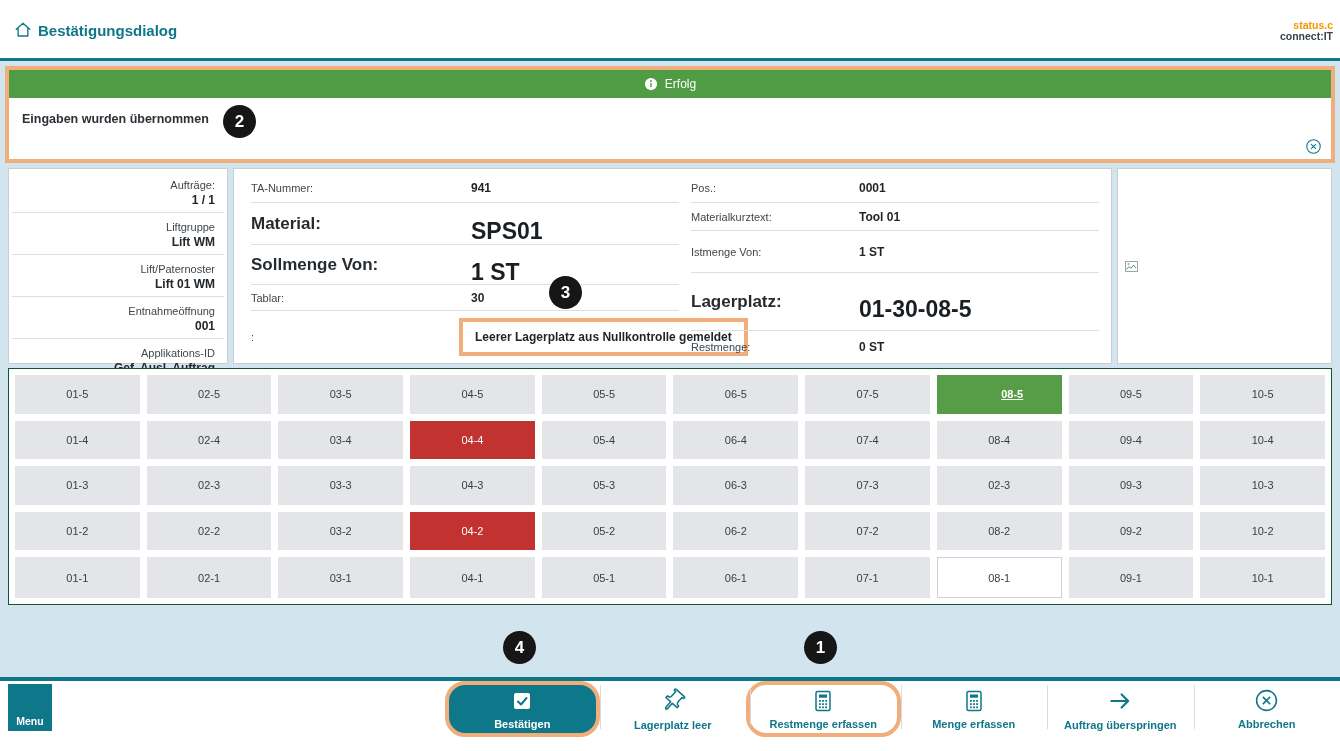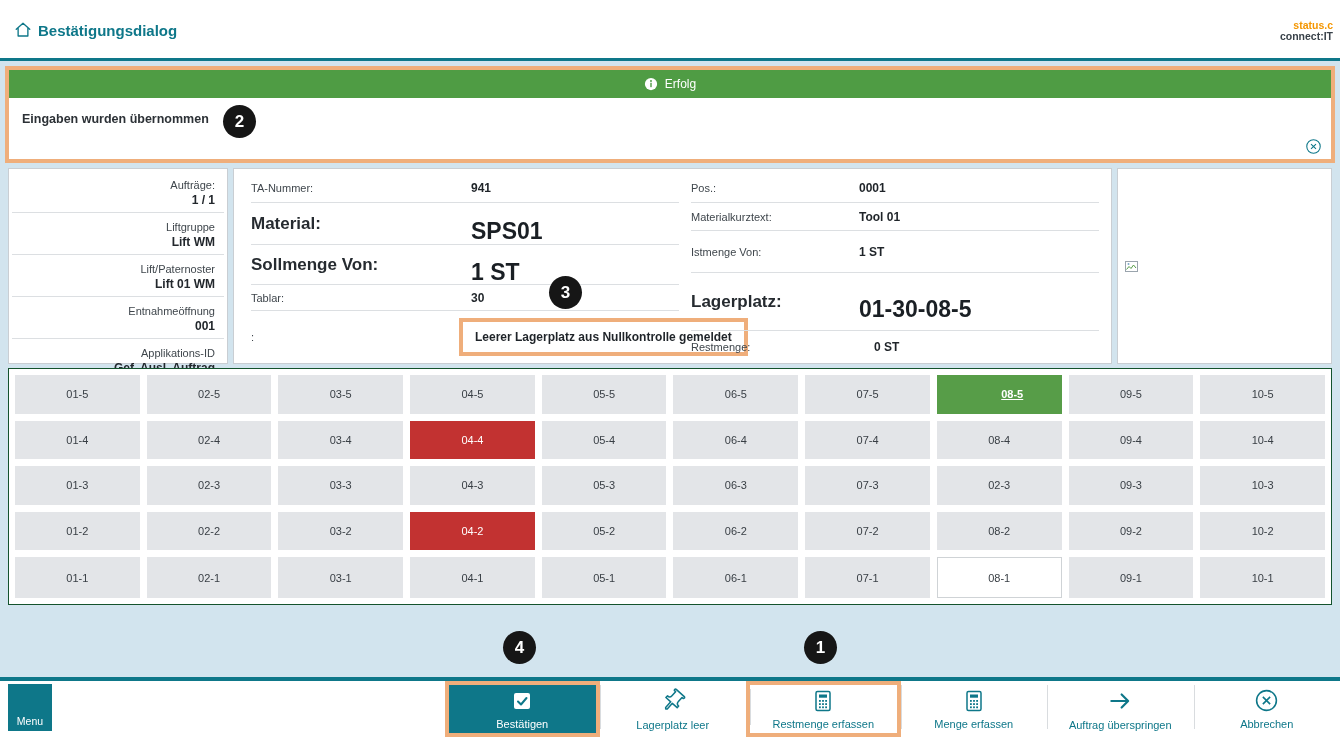--- a/index.html
+++ b/index.html
@@ -38,41 +38,41 @@
   .colL{left:17px;width:428px;}
   .colR{left:457px;width:408px;}
   .drow{display:flex;align-items:center;border-bottom:1px solid var(--sep);}
   .drow.last{border-bottom:none;}
   .dlabel{font-size:11px;color:var(--lbl);width:220px;flex:none;}
   .colR .dlabel{width:168px;}
   .dvalue{font-size:12px;font-weight:700;color:#1f2429;}
   .big .dlabel{font-size:17px;font-weight:600;color:#262b30;}
   .big .dvalue{font-size:23px;font-weight:700;color:#1a1f24;margin-top:16px;}
   .hL1{height:30px;} .hL2{height:42px;} .hL3{height:40px;} .hL4{height:26px;} .hL5{height:52px;}
-  .hR1{height:30px;} .hR2{height:28px;} .hR3{height:42px;} .hR4{height:58px;} .hR5{height:32px;gap:15px;}
+  .hR1{height:30px;} .hR2{height:28px;} .hR3{height:42px;} .hR4{height:58px;} .hR5{height:32px;}
   .highlight-inline{border:4px solid var(--orange);padding:8px 12px;margin-left:-12px;white-space:nowrap;}
 
   .img-panel{left:1117px;width:215px;}
   .broken-ic{position:absolute;left:7px;top:92px;line-height:0;}
 
   
   .grid-panel{position:absolute;left:8px;top:368px;width:1324px;height:237px;background:#fff;border:1px solid #14532d;
     padding:6px;display:grid;grid-template-columns:repeat(10,1fr);gap:7px;}
   .cell{background:#e3e5e8;display:flex;align-items:center;justify-content:center;font-size:11px;color:#383e44;cursor:pointer;}
   .cell.success{background:var(--cellgreen);color:#fff;font-weight:700;text-decoration:underline;padding-left:26px;}
   .cell.alert{background:var(--red);color:#fff;}
   .cell.empty{background:#fff;border:1px solid #cfd3d6;}
 
   
-  .toolbar{position:absolute;left:0;right:0;bottom:0;height:74px;background:#fff;border-top:4px solid var(--teal);}
+  .toolbar{position:absolute;left:0;right:0;bottom:0;height:74px;background:#fff;border-top:4px solid var(--teal);font-weight:bold;}
   .menu-btn{position:absolute;left:8px;top:3px;width:44px;height:47px;background:var(--teal);display:flex;flex-direction:column;align-items:center;justify-content:space-between;padding:8px 0 4px;cursor:pointer;}
   .bar{width:24px;height:3px;background:#fff;margin:1.5px 0;}
   .menu-label{font-size:10.5px;color:#fff;}
   .tb-row{position:absolute;left:445px;right:0;top:0;display:flex;align-items:flex-start;}
-  .tb-col{flex:1;height:56px;position:relative;display:flex;flex-direction:column;align-items:center;justify-content:center;gap:5px;cursor:pointer;}
+  .tb-col{flex:1;height:56px;position:relative;display:flex;flex-direction:column;align-items:center;justify-content:center;gap:5px;cursor:pointer;border-radius:20px;}
   .tb-col:not(:first-child)::before{content:"";position:absolute;left:0;top:4px;bottom:8px;width:1px;background:#d9dcdf;}
   .tb-col.highlight{border:4px solid var(--orange);}
   .tb-col.primary{background:var(--teal);}
   .tb-label{font-size:11px;color:var(--teal);}
   .tb-col.primary .tb-label{color:#fff;}
   .tb-icon{line-height:0;}
 
   
   .ann{position:absolute;width:33px;height:33px;border-radius:50%;background:#161616;color:#fff;display:flex;align-items:center;justify-content:center;font-size:17px;font-weight:700;z-index:60;}
   .ann-1{left:804px;top:631px;} .ann-2{left:223px;top:105px;} .ann-3{left:549px;top:276px;} .ann-4{left:503px;top:631px;}

